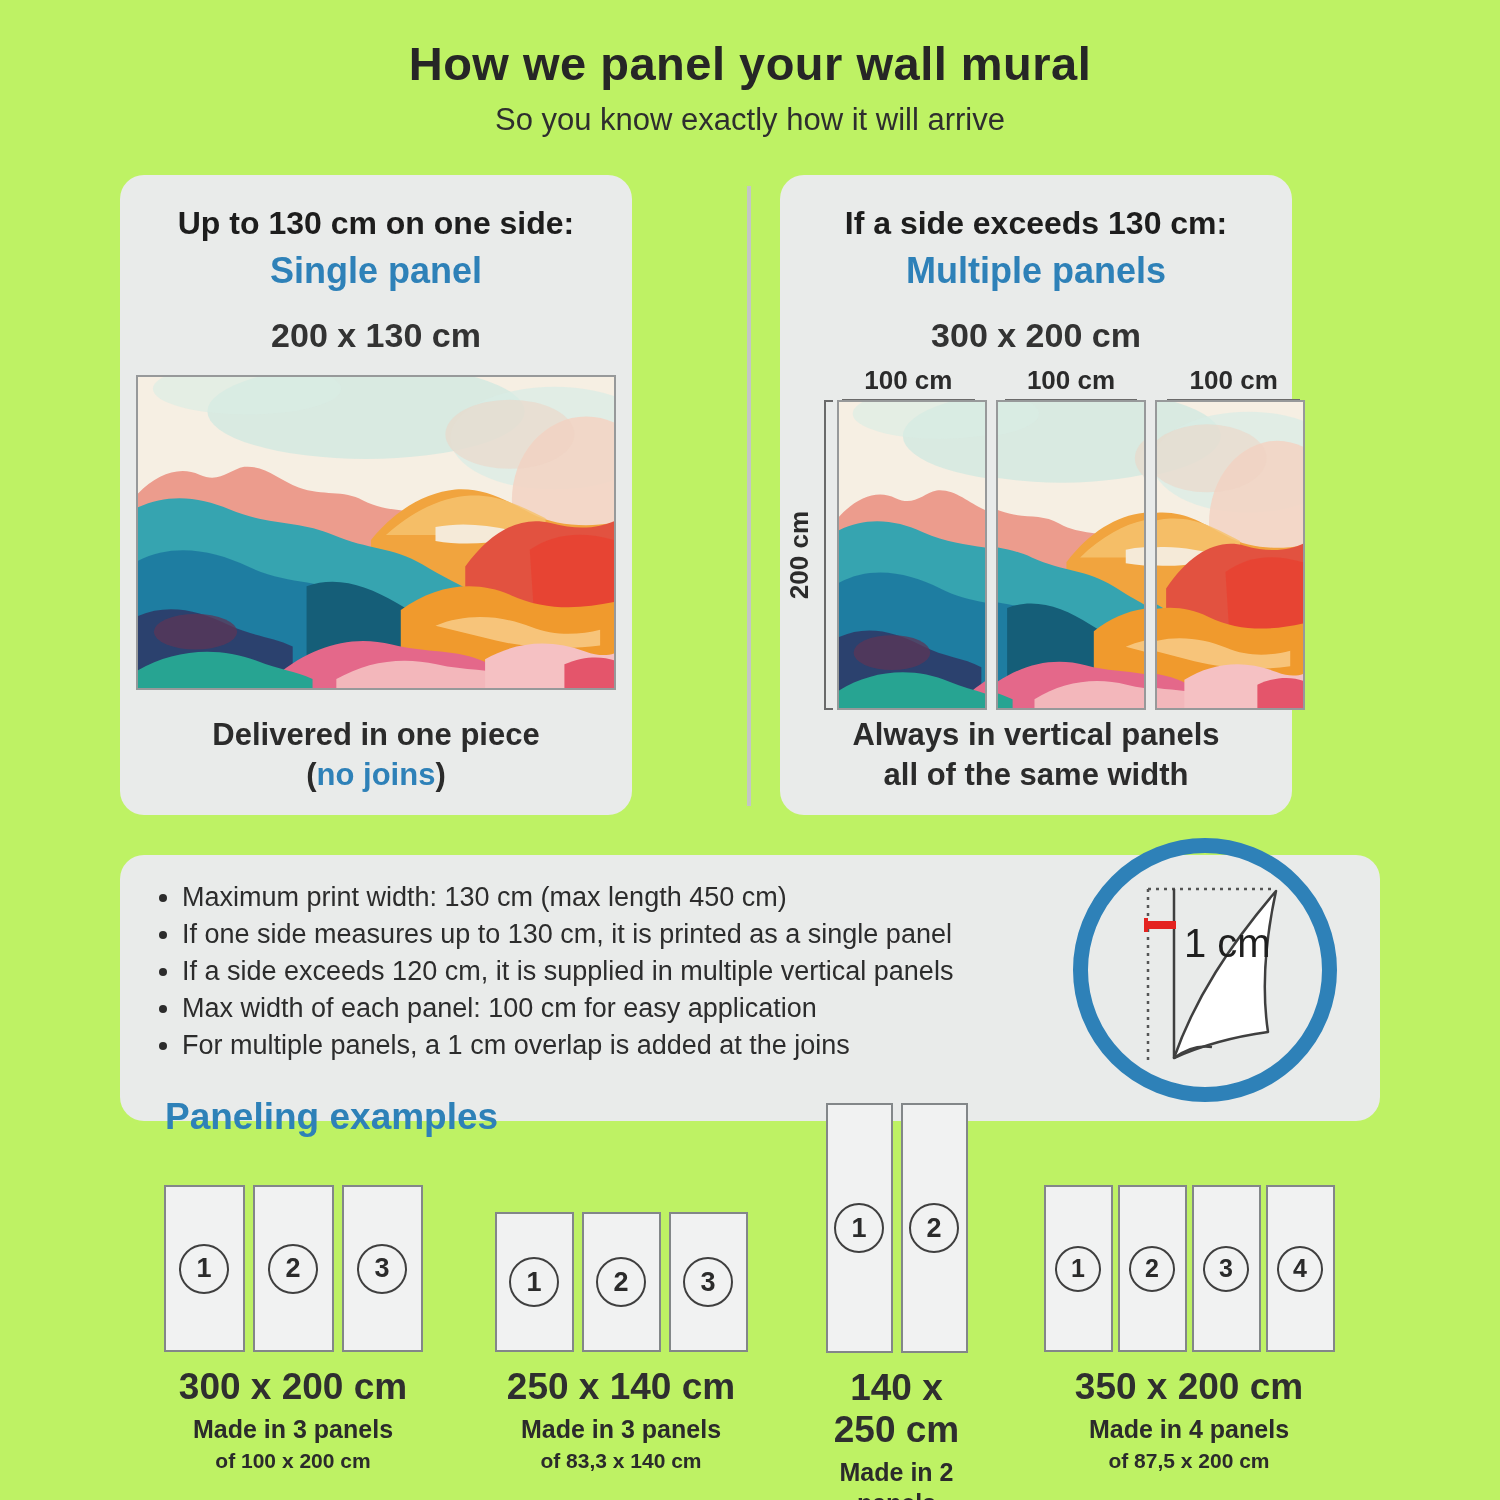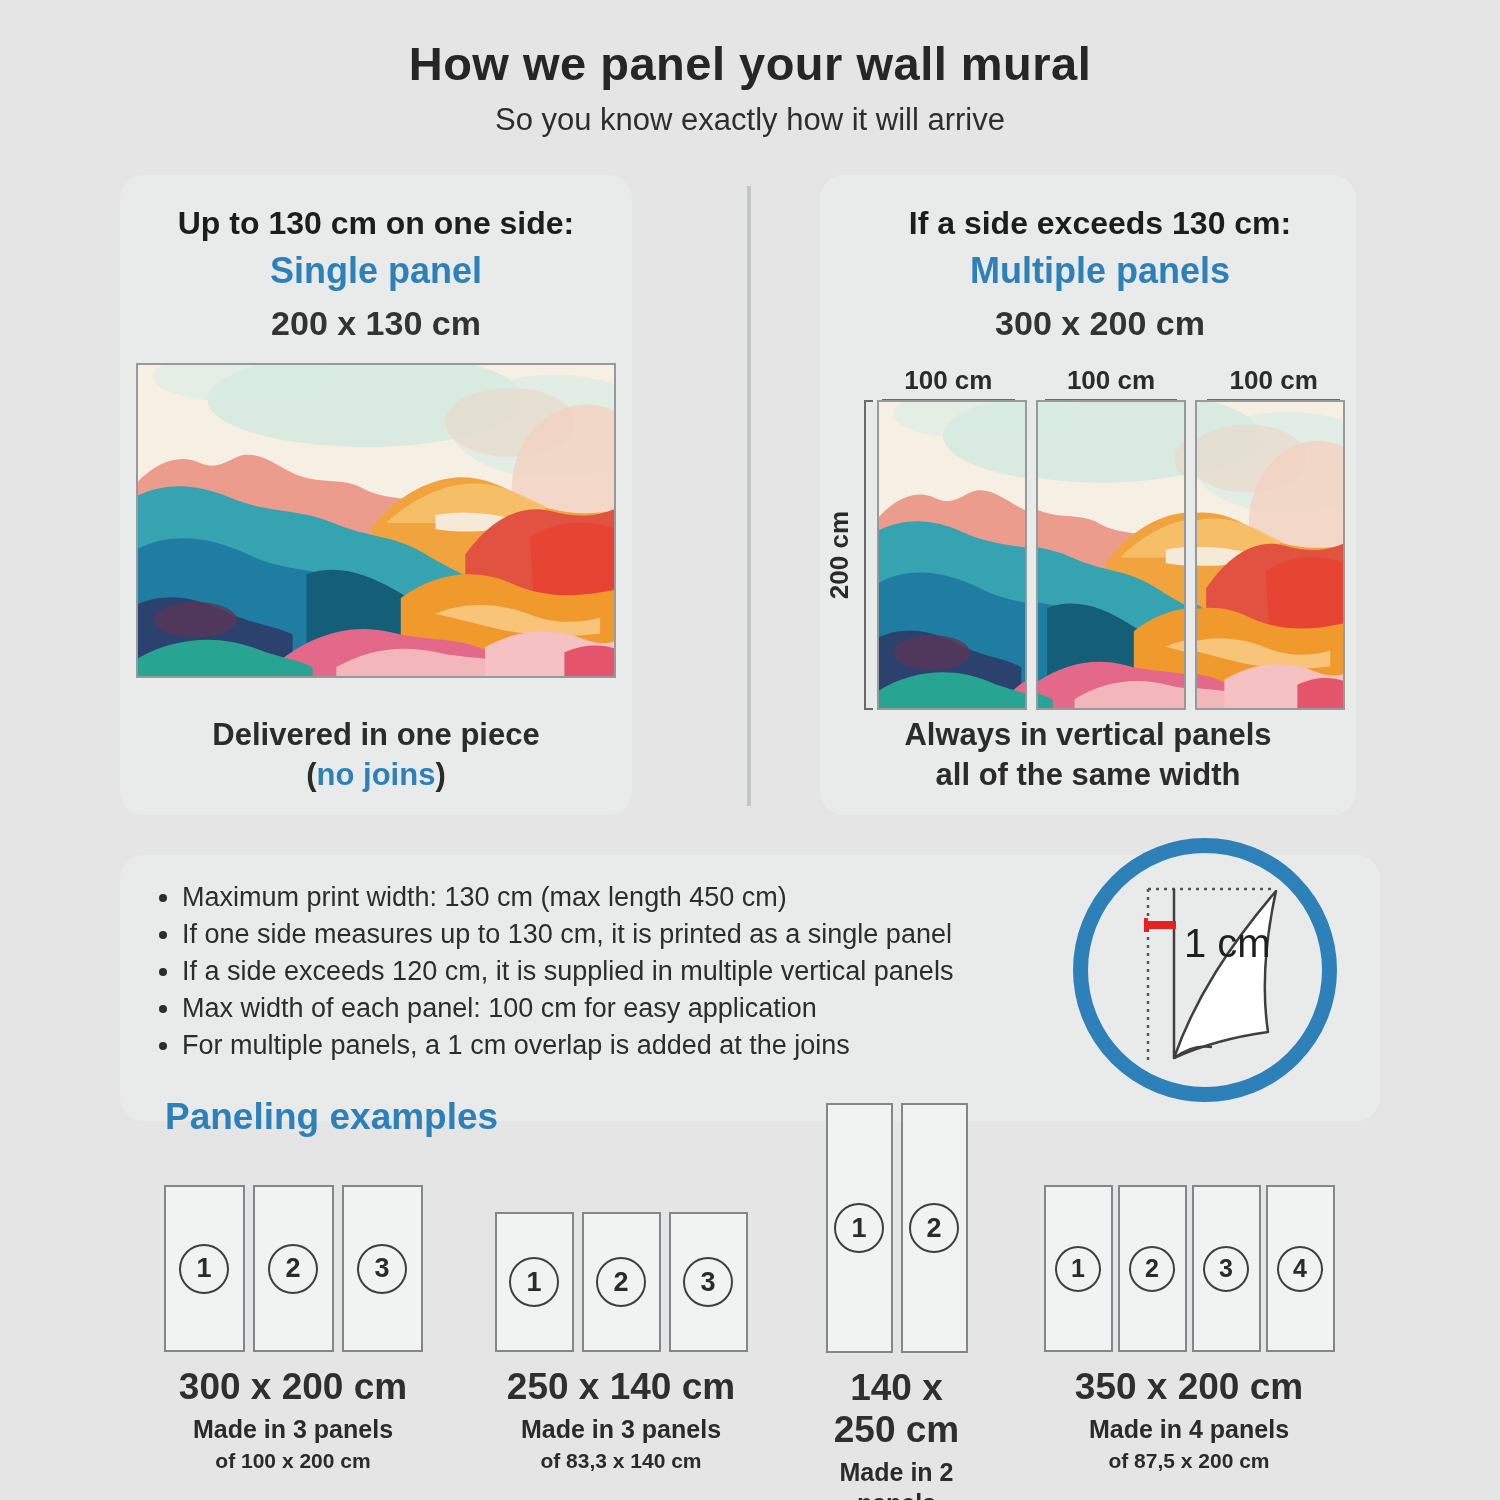--- a/index.html
+++ b/index.html
@@ -1,34 +1,34 @@
 <!DOCTYPE html>
 <html><head>
 <meta charset="utf-8">
 <style>
   html,body { margin:0; padding:0; background:#ffffff; }
   .canvas {
     position:relative; width:1500px; height:1500px; overflow:hidden;
-    background:#e5e5e5; font-family:"Liberation Sans", sans-serif; color:#2b2b2b;
+    background:#bef264; font-family:"Liberation Sans", sans-serif; color:#2b2b2b;
   }
   
   .title { position:absolute; left:0; top:36px; width:100%; text-align:center;
            font-size:47px; font-weight:800; color:#262626; letter-spacing:.5px; }
   .subtitle { position:absolute; left:0; top:102px; width:100%; text-align:center;
               font-size:31px; font-weight:500; color:#2e2e2e; }
   
   .card { position:absolute; top:175px; width:512px; height:640px;
           background:#e9ebea; border-radius:24px; text-align:center; }
   .card-left  { left:120px; }
-  .card-right { left:820px;padding-left:24px; }
+  .card-right { left:780px; }
   .cards-divider { position:absolute; left:747px; top:186px; width:4px; height:620px;
                    background:#c3c6c6; }
   .cond { padding-top:30px; font-size:32px; font-weight:800; color:#1d1d1d; }
   .card-heading { margin-top:8px; font-size:36px; font-weight:800; color:#2e81b8; }
-  .card-size { margin-top:12px; font-size:34px; font-weight:800; color:#333333; }
+  .card-size { margin-top:24px; font-size:34px; font-weight:800; color:#333333; }
   .mural-frame { width:480px; height:315px; margin:20px auto 0; box-sizing:border-box;
                  border:2px solid #97999a; background:#f6efe3; }
   .mural-frame svg { display:block; }
   .card-caption { position:absolute; left:0; right:0; top:540px;
                   font-size:31px; font-weight:600; color:#2b2b2b; line-height:40px; }
   .blue-strong { color:#2e81b8; font-weight:800; }
   
   .top-meas { position:absolute; left:57px; top:190px; width:468px; display:flex; gap:20px; }
   .top-meas .cell { width:150px; }
   .w-label { font-size:26px; font-weight:600; color:#2b2b2b; }

